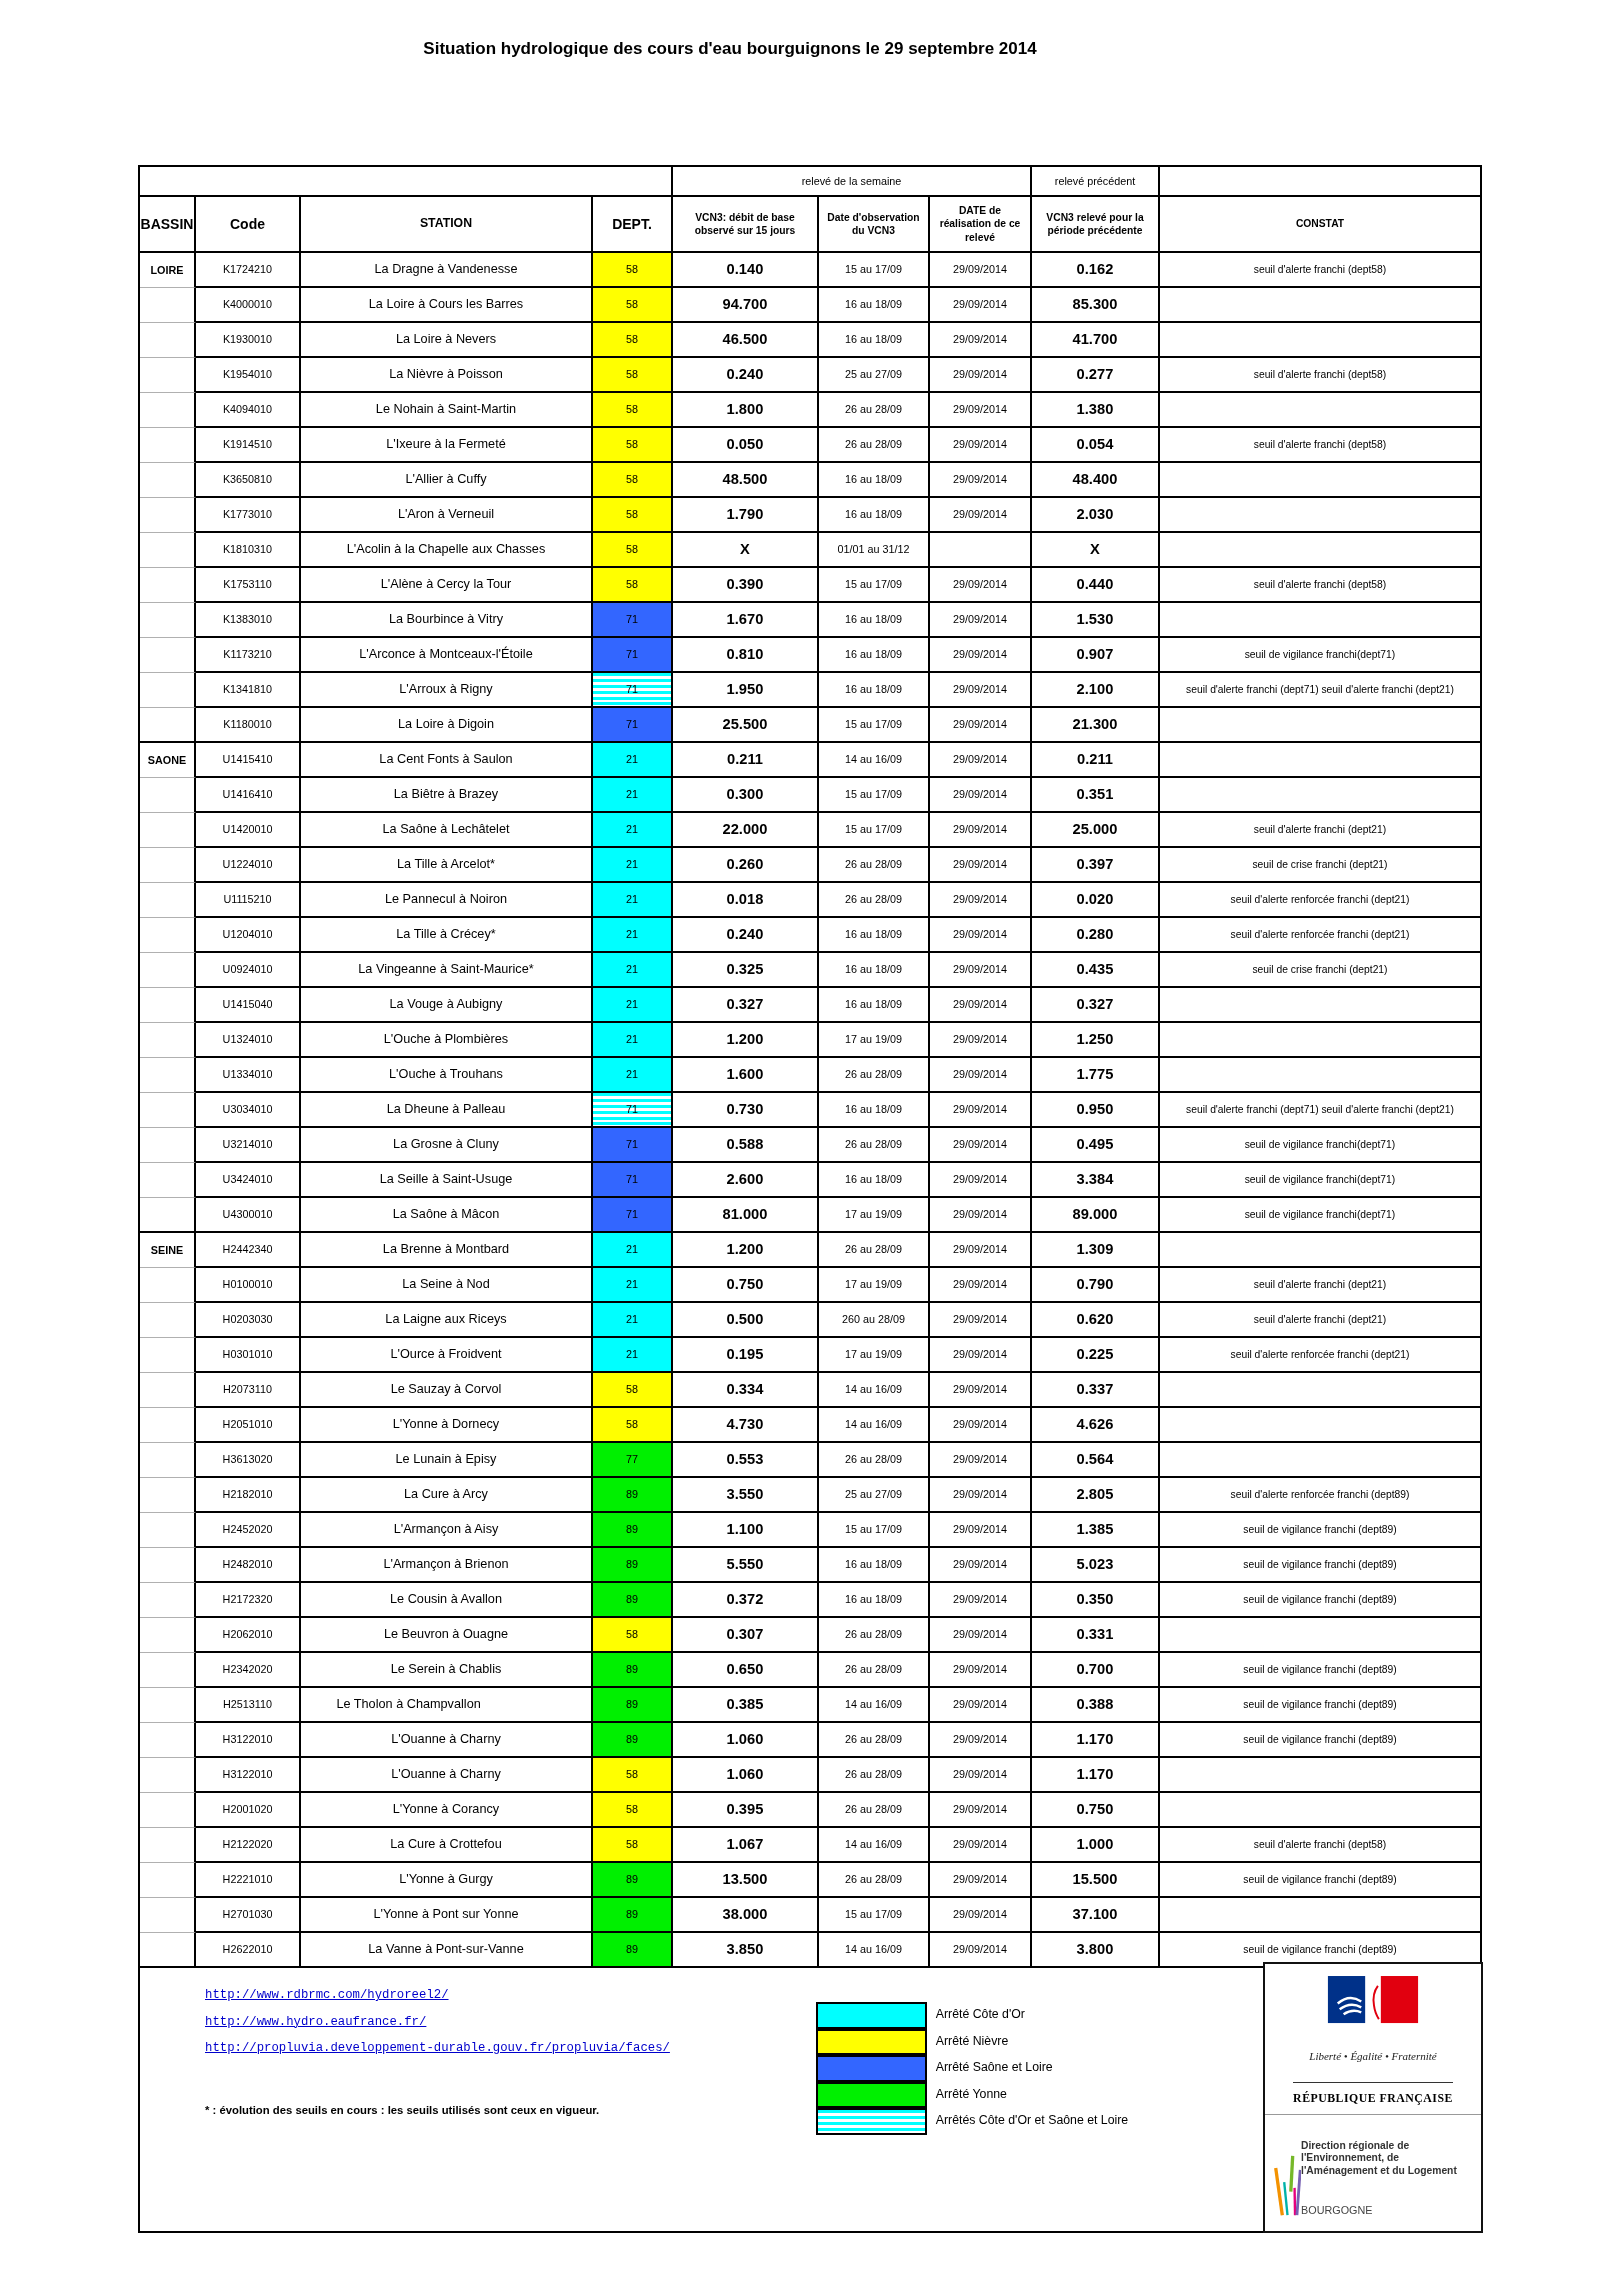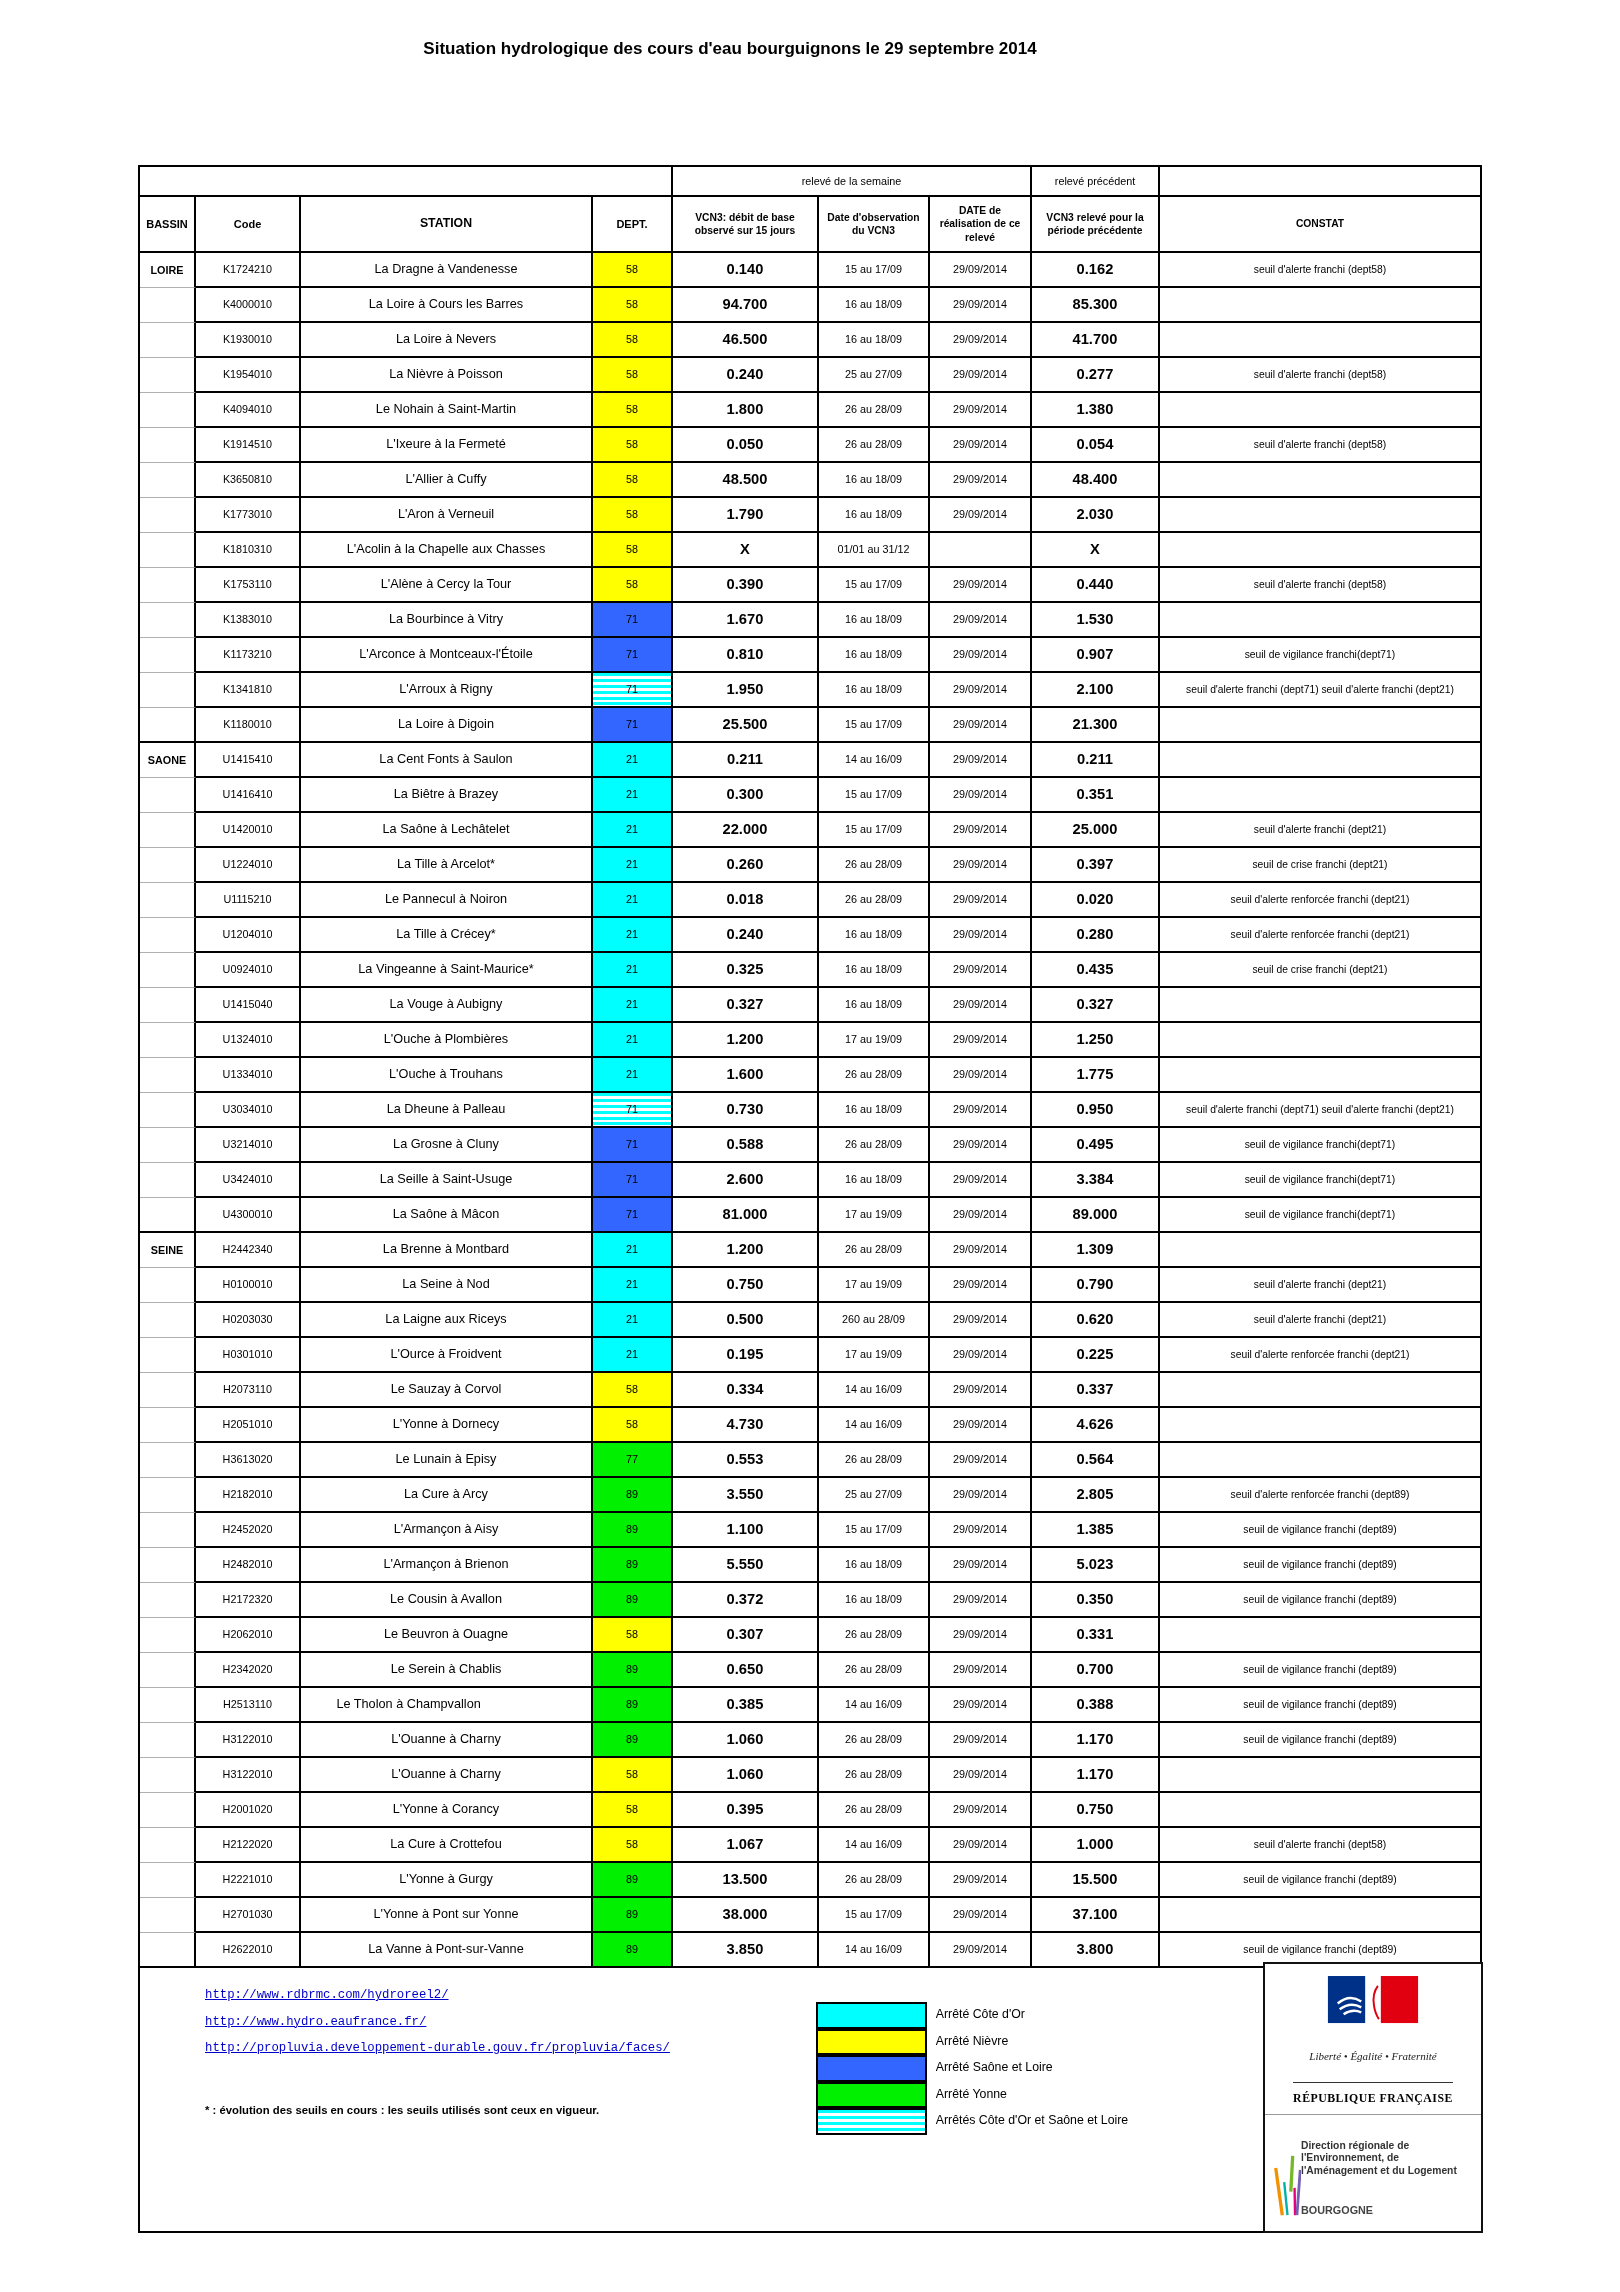--- a/index.html
+++ b/index.html
@@ -13,21 +13,21 @@
   .last{border-right:none;}
   
   .sh{font-size:10.8px;border-bottom:2.9px solid #000;}
   .sh-left{grid-column:1/5;}
   .sh-week{grid-column:5/8;}
   .sh-prev{grid-column:8/9;}
   .sh-right{grid-column:9/10;}
   
   .hd{font-weight:bold;border-bottom:2.9px solid #000;font-size:10.3px;line-height:1.3;padding:2px;}
   .hd-station{font-size:12.3px;}
-  .hd-bassin,.hd-code,.hd-dept{font-size:11px;}
+  .hd-bassin,.hd-code,.hd-dept{font-size:14px;}
   
   .c-basin{font-weight:bold;font-size:10.8px;border-bottom:1px solid #b0b0b0;}
   .c-code{font-size:10.8px;}
   .c-station{font-size:12.7px;}
   .c-station .note{font-size:8.8px;margin-top:44px;}
   .c-dept{font-size:10.8px;}
   .c-dept.striped{background:repeating-linear-gradient(to bottom,#00FFFF 0px,#00FFFF 2.9px,#ffffff 2.9px,#ffffff 5.9px);}
   .c-vcn3,.c-prev{font-weight:bold;font-size:14.7px;}
   .c-date{font-size:10.8px;}
   .c-constat{font-size:10.3px;padding:0 5.9px;}
@@ -41,21 +41,21 @@
   .legend-swatch{width:111px;height:26.5px;border:2px solid #000;box-sizing:border-box;margin-bottom:-2px;flex:none;}
   .legend-swatch.striped{background:repeating-linear-gradient(to bottom,#00FFFF 0px,#00FFFF 2.9px,#ffffff 2.9px,#ffffff 5.9px);}
   .legend-label{font-size:12.3px;padding-left:8.8px;white-space:nowrap;}
   
   .logos{position:absolute;left:1123px;top:1795px;width:220px;height:271px;border:2.9px solid #111;box-sizing:border-box;background:#fff;}
   .rf{border-bottom:1px solid #999;padding:9.8px 0 7.8px 0;text-align:center;}
   .rf-motto{font-family:Liberation Serif, serif;font-style:italic;font-size:11px;color:#222;margin-top:17px;}
   .rf-name{font-family:"Liberation Serif",serif;font-size:11.8px;font-weight:bold;letter-spacing:0.5px;border-top:1px solid #333;display:inline-block;padding-top:8px;margin-top:2px;}
   .dreal{display:flex;padding:7.8px 3.9px 0 5.9px;}
   .dreal-text{font-size:10.3px;font-weight:bold;color:#333;line-height:1.2;padding-top:17.6px;}
-  .dreal-region{margin-top:27.4px;font-size:10.8px;font-weight:bold;color:#444;}
+  .dreal-region{margin-top:27.4px;font-size:10.8px;font-weight:normal;color:#444;}
 </style>
 </head>
 <body>
 
 <div class="page">
   <div class="title">Situation hydrologique des cours d'eau bourguignons le 29 septembre 2014</div>
 
   <div class="frame">
     <div class="grid">
 

